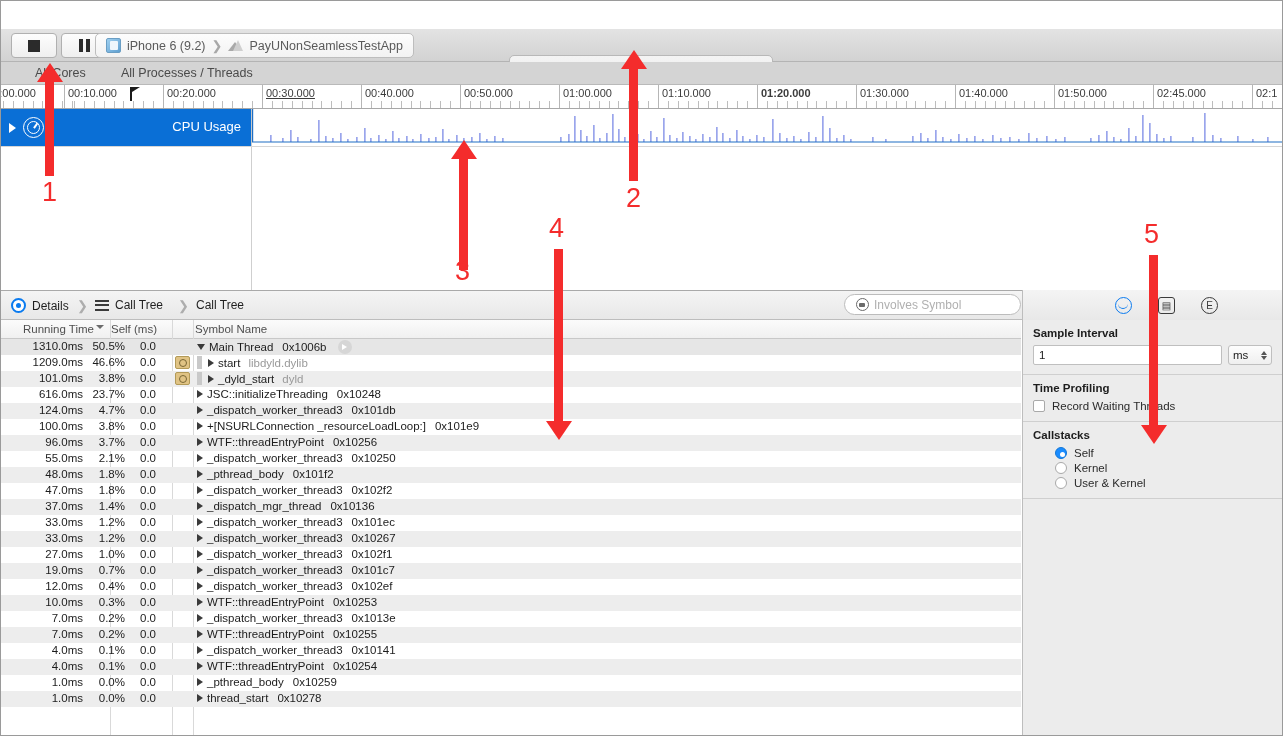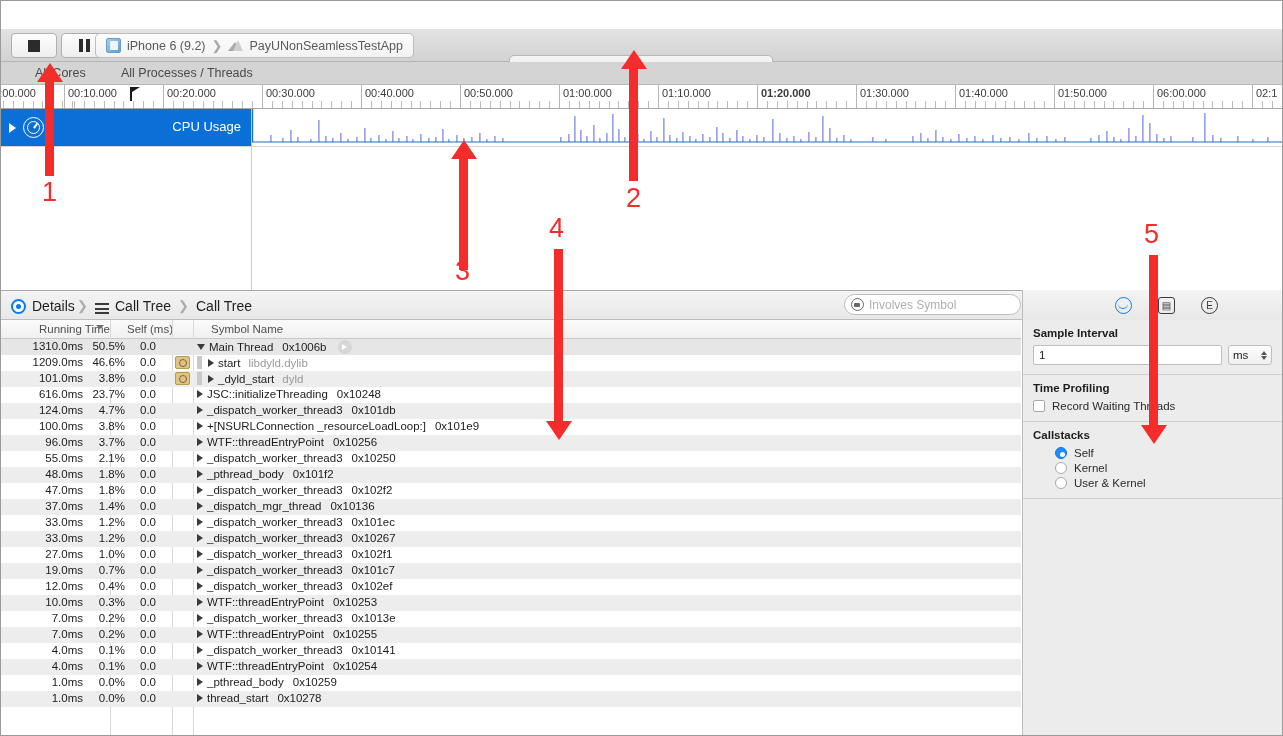--- a/index.html
+++ b/index.html
@@ -153,42 +153,42 @@
   .lane-div {
     position: absolute; left: 250px; top: 38px; width: 1px; height: 251px; background: #cfcfcf;
   }
 
   
   .jumpbar {
     position: absolute; left: 0; top: 289px; width: 1281px; height: 30px;
     background: linear-gradient(to bottom, #f4f4f4, #e8e8e8);
     border-top: 1px solid #a9a9a9; border-bottom: 1px solid #bdbdbd;
   }
-  .jb-item { position: absolute; top: 7px; display: flex; align-items: flex-end; gap: 6px;
-    font-size: 14px; color: #1f1f1f; }
+  .jb-item { position: absolute; top: 7px; display: flex; align-items: center; gap: 6px;
+    font-size: 12px; color: #1f1f1f; }
   .jb-details { left: 10px; }
   .jb-ct1 { left: 94px; }
   .jb-ct2 { left: 195px; }
   .jb-sep { position: absolute; top: 7px; font-size: 13px; color: #adadad; }
   .jb-sep1 { left: 76px; }
   .jb-sep2 { left: 177px; }
   .detail-ic {
     width: 15px; height: 15px; border-radius: 50%;
     border: 2px solid #0a7bf0; position: relative; background: #fff;
   }
   .detail-ic::after { content: ""; position: absolute; left: 3px; top: 3px;
     width: 5px; height: 5px; border-radius: 50%; background: #0a7bf0; }
   .ham-ic { width: 14px; height: 11px; display: flex; flex-direction: column;
     justify-content: space-between; }
   .ham-ic i { display: block; height: 2px; background: #3a3a3a; }
 
   .searchbox {
     position: absolute; left: 843px; top: 293px; width: 177px; height: 21px;
     background: #fff; border: 1px solid #bcbcbc; border-radius: 11px;
-    display: flex; align-items: center; padding: 8px 6px;
+    display: flex; align-items: center; padding: 8px 6px; justify-content: flex-end;
   }
   .search-ic {
     width: 13px; height: 13px; border-radius: 50%; border: 1.6px solid #6a6a6a;
     position: relative; flex: none;
   }
   .search-ic::after { content: ""; position: absolute; left: 1.8px; top: 4px;
     width: 6px; height: 3.5px; background: #6a6a6a; border-radius: 1px; }
   .searchbox input {
     border: none; outline: none; background: transparent;
     font-size: 12px; color: #2b2b2b; margin-left: 5px; width: 140px;
@@ -209,21 +209,21 @@
     display: flex; align-items: center; justify-content: center;
     font-size: 10px; color: #3a3a3a; }
 
   
   .tablewrap { position: absolute; left: 0; top: 319px; width: 1020px; height: 416px; background: #fff; }
   .thead {
     position: absolute; left: 0; top: 0; width: 1020px; height: 19px;
     background: linear-gradient(to bottom, #fbfbfb, #f0f0f0);
     border-bottom: 1px solid #c8c8c8;
   }
-  .th { position: absolute; top: 3px; font-size: 11.5px; color: #4f4f4f; margin-left: 16px; }
+  .th { position: absolute; top: 3px; font-size: 11.5px; color: #4f4f4f; }
   .th-rt { left: 22px; }
   .th-sortarrow { position: absolute; left: 95px; top: 5px; width: 0; height: 0;
     border-left: 4px solid transparent; border-right: 4px solid transparent; border-top: 4px solid #6c6c6c; }
   .th-self { left: 110px; }
   .th-sym { left: 194px; }
   .colsep { position: absolute; top: 0; width: 1px; height: 416px; background: #d9d9d9; }
   .cs1 { left: 109px; } .cs2 { left: 171px; } .cs3 { left: 192px; }
 
   .rows { position: absolute; left: 0; top: 19px; width: 1020px; }
   .row { position: relative; height: 16px; font-size: 11.5px; color: #1c1c1c; }
@@ -469,30 +469,30 @@
         <div class="rtick minor" style="left: 1241.1px;"></div>
         <div class="rtick" style="left: 1251px;"></div>
         <div class="rtick minor" style="left: 1260.9px;"></div>
         <div class="rtick minor" style="left: 1270.8px;"></div>
         <div class="rtick minor" style="left: 1280.7px;"></div>
       </div>
     <div id="ruler-labels">
         <div class="rlab" style="left: -14px;">00:00.000</div>
         <div class="rlab" style="left: 67px;">00:10.000</div>
         <div class="rlab" style="left: 166px;">00:20.000</div>
-        <div class="rlab" style="left: 265px;">00:30.000</div>
+        <div class="rlab" style="left: 265px; text-decoration: underline;">00:30.000</div>
         <div class="rlab" style="left: 364px;">00:40.000</div>
         <div class="rlab" style="left: 463px;">00:50.000</div>
         <div class="rlab" style="left: 562px;">01:00.000</div>
         <div class="rlab" style="left: 661px;">01:10.000</div>
         <div class="rlab" style="left: 760px; font-weight: bold;">01:20.000</div>
         <div class="rlab" style="left: 859px;">01:30.000</div>
         <div class="rlab" style="left: 958px;">01:40.000</div>
         <div class="rlab" style="left: 1057px;">01:50.000</div>
-        <div class="rlab" style="left: 1156px;">06:00.000</div>
+        <div class="rlab" style="left: 1156px;">02:45.000</div>
         <div class="rlab" style="left: 1255px;">02:1</div>
       </div>
     <div class="flagmark"></div>
   </div>
 
   <div class="trackarea">
     <div class="track-row">
       <div class="track-head">
         <div class="disc-tri"></div>
         <div class="inst-ic">

